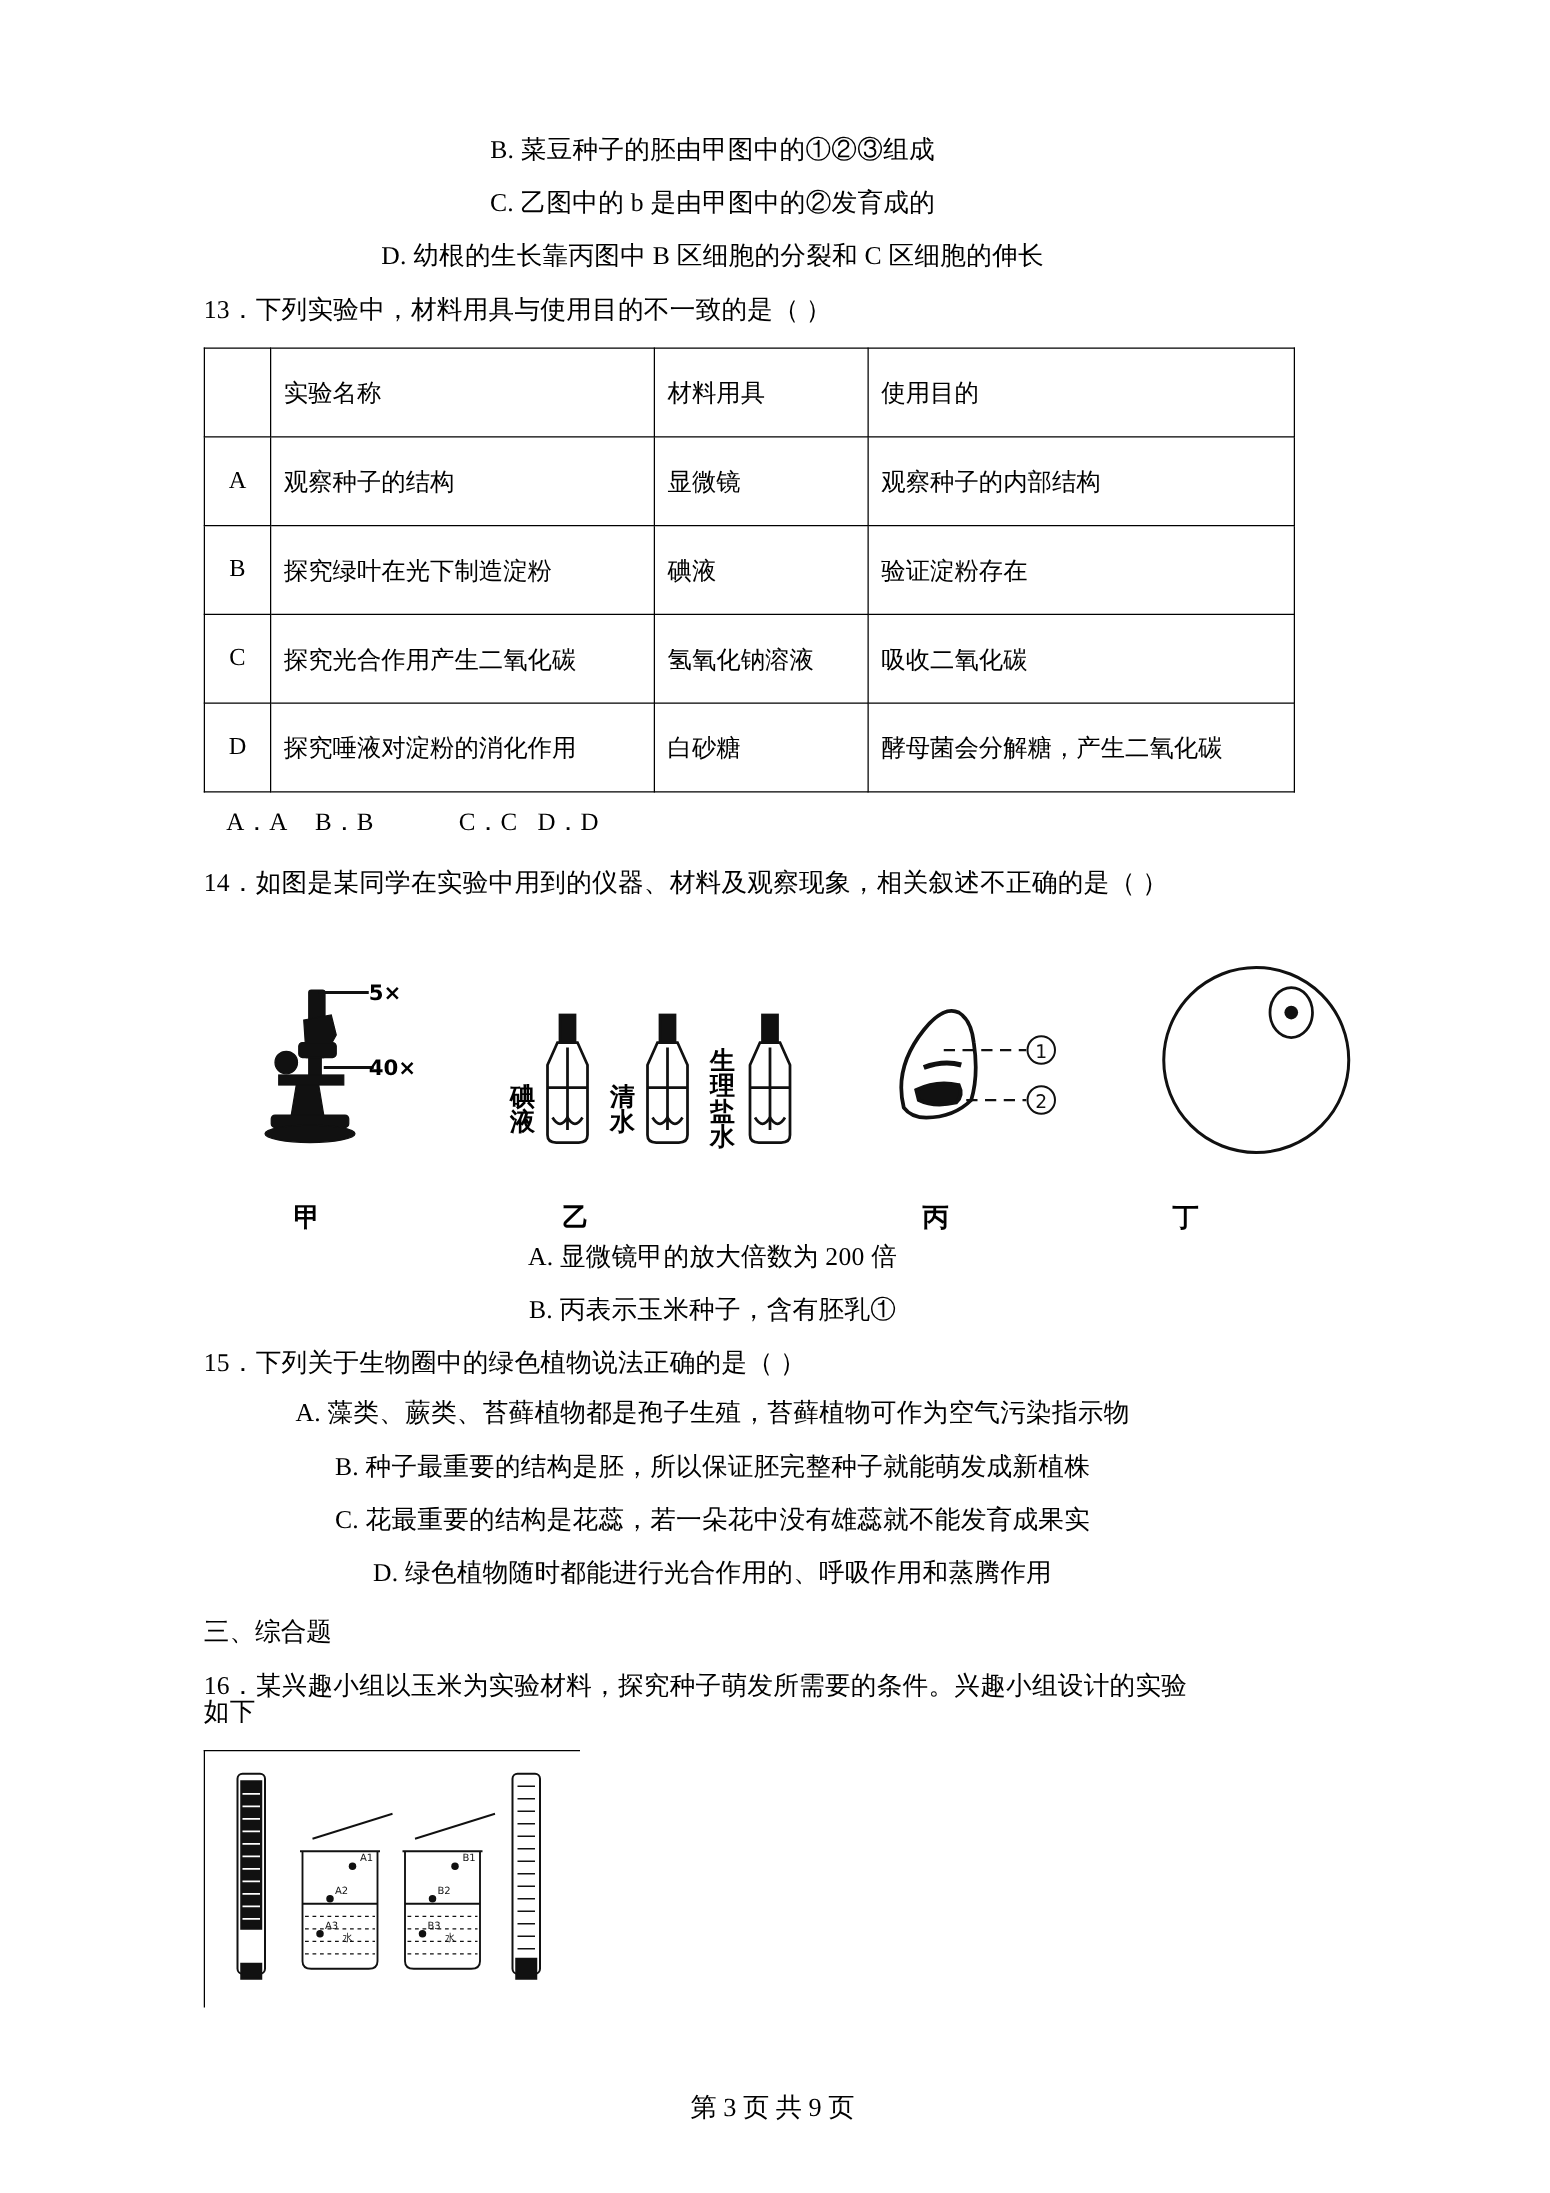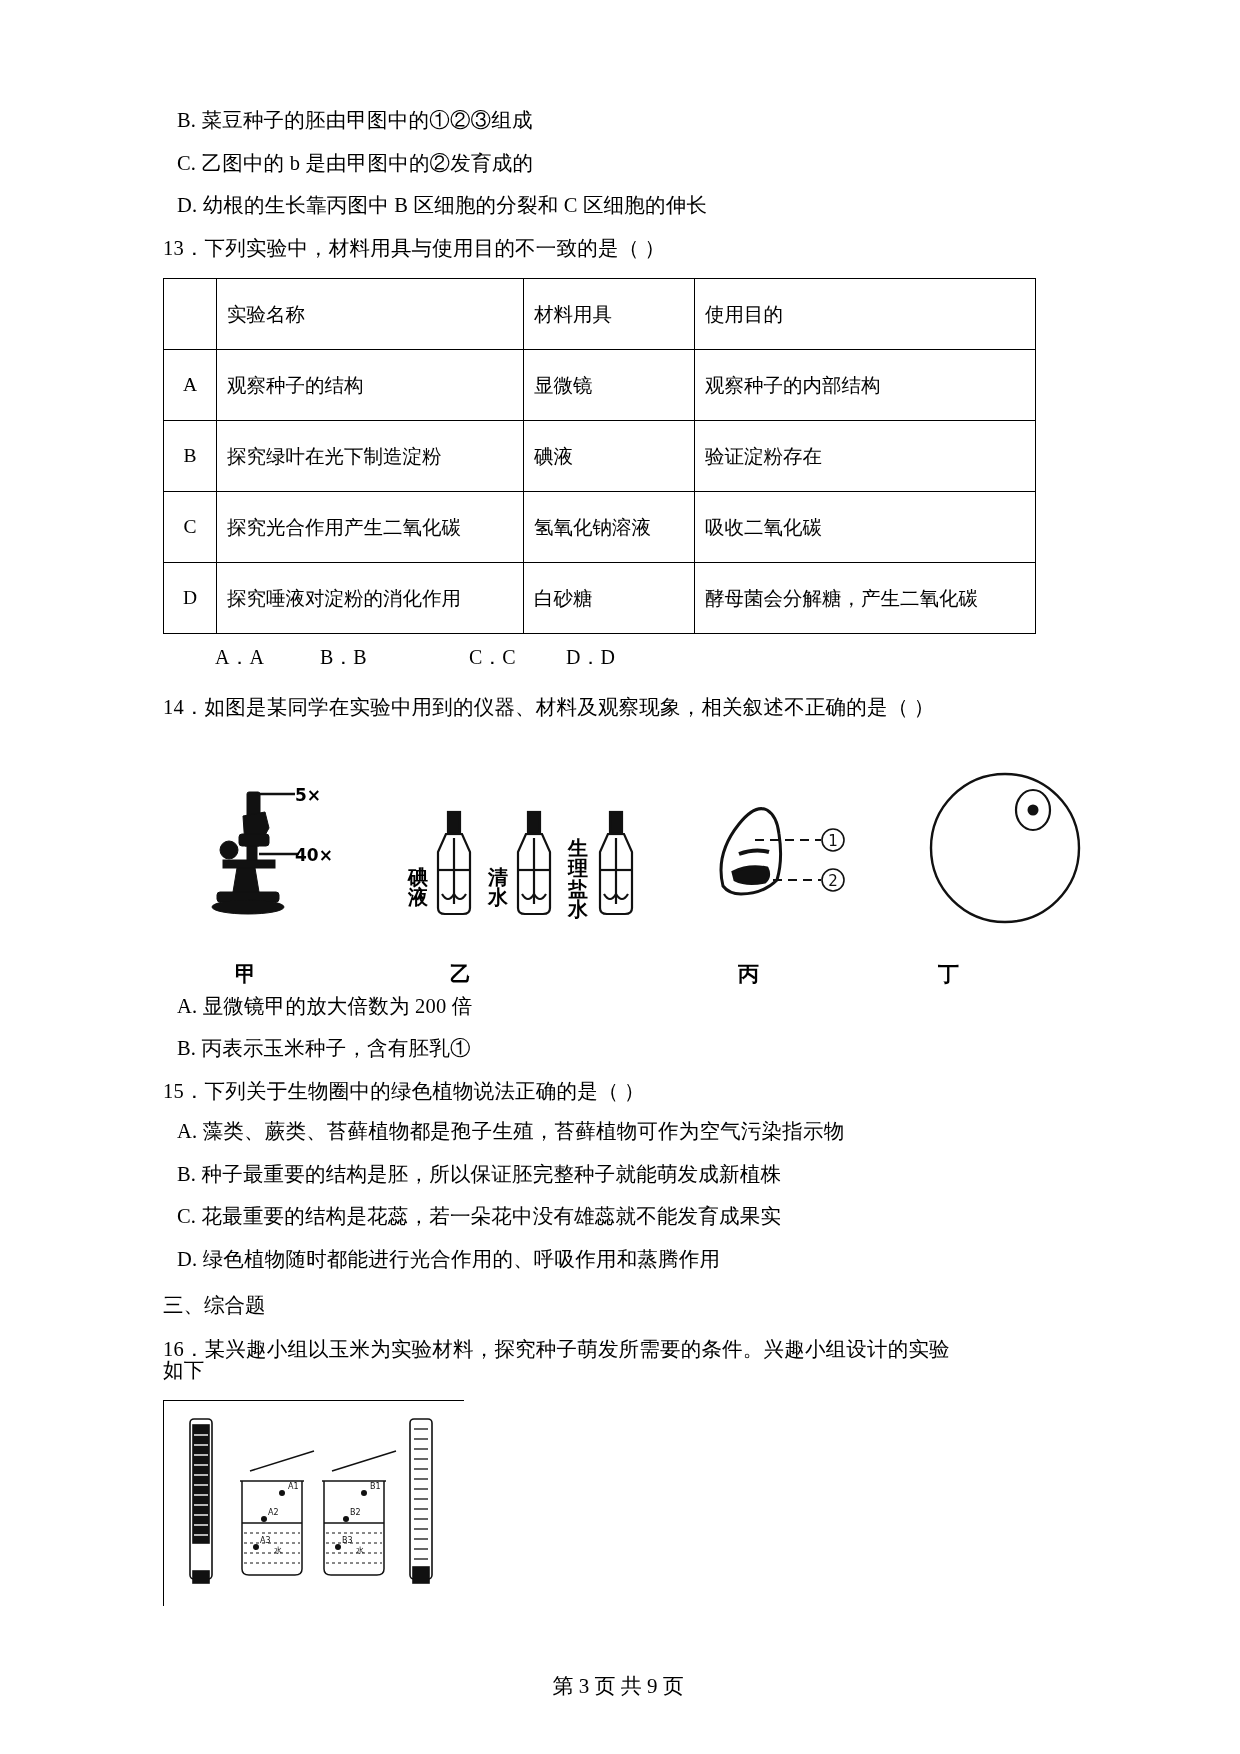--- a/index.html
+++ b/index.html
@@ -28,37 +28,38 @@
     width: 800px;
   }
 
   
   .line {
     font-size: 20.5px;
     line-height: 1.0;
     margin: 0 0 22px 0;
     white-space: nowrap;
     letter-spacing: 0.2px;
+    text-align: center;
   }
   .opt {
     padding-left: 14px;
   }
   .qline {
     font-size: 20.5px;
     line-height: 1.0;
     margin: 0 0 20px 0;
     letter-spacing: 0.2px;
   }
 
   .choice-row {
     font-size: 20px;
     padding-left: 18px;
     margin: 10px 0 26px 0;
   }
-  .choice-row span { display: inline-block; margin-left: 34px; }
+  .choice-row span { display: inline-block; }
   .cr1 { width: 66px; }
   .cr2 { width: 110px; }
   .cr3 { width: 58px; }
 
   
   table.exp-table {
     border-collapse: collapse;
     width: 797px;
     table-layout: fixed;
     margin: 4px 0 6px 0;

